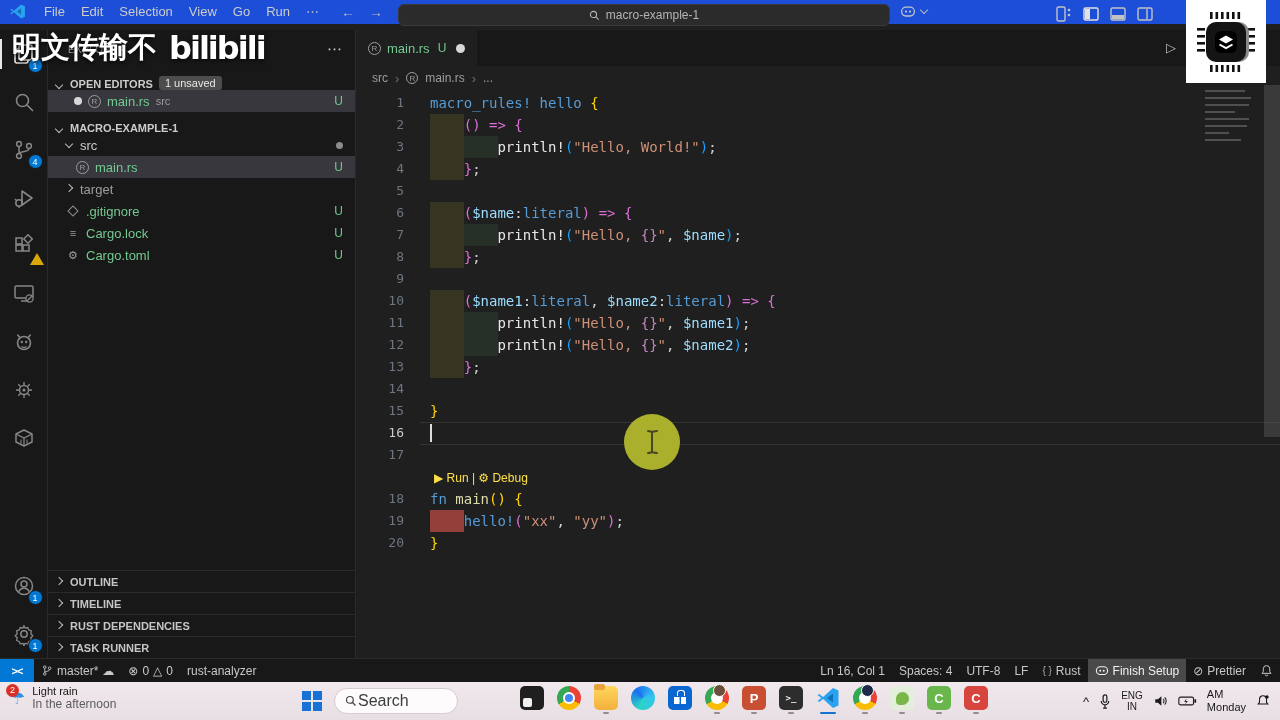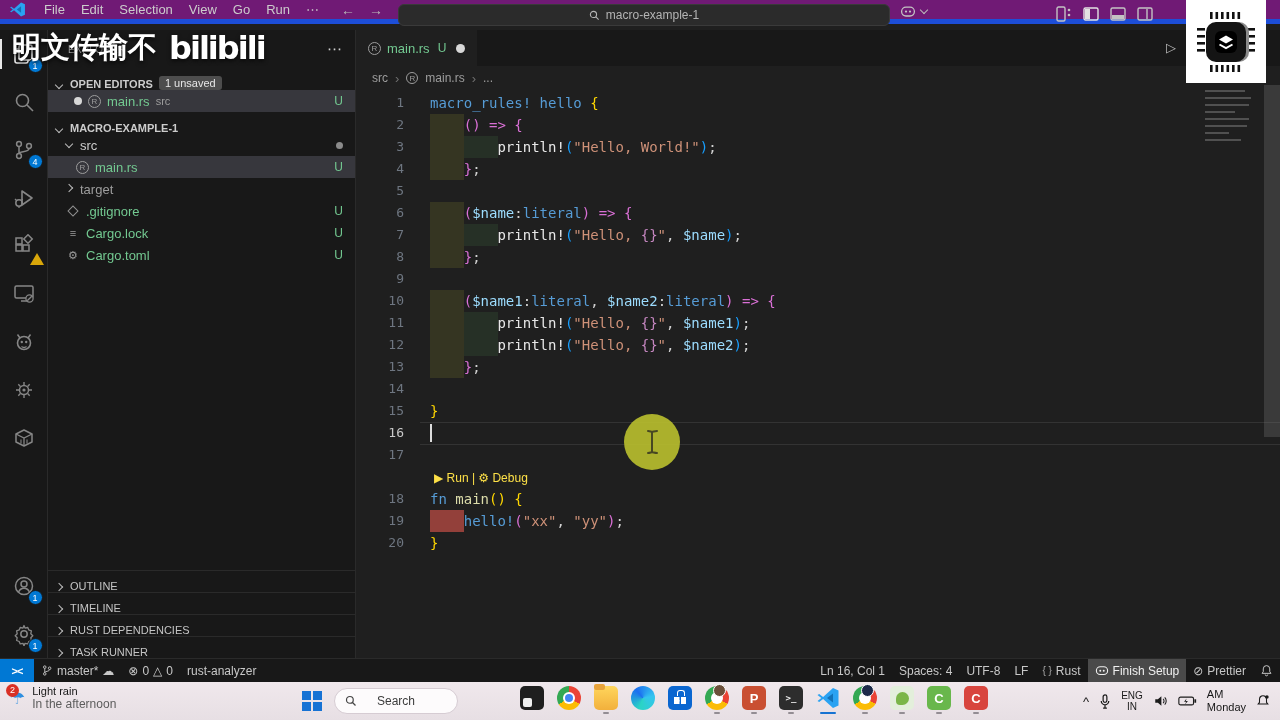--- a/index.html
+++ b/index.html
@@ -1,20 +1,20 @@
 <!DOCTYPE html>
 <html><head>
 <meta charset="utf-8">
 <style>
   *{margin:0;padding:0;box-sizing:border-box}
   html,body{width:1280px;height:720px;overflow:hidden;background:#000}
   .screen{position:relative;width:1280px;height:720px;background:#1f1f1f;font-family:"Liberation Sans",sans-serif;color:#cccccc}
 
   
-  .titlebar{position:absolute;top:0;left:0;right:0;height:24px;background:#701a75;display:flex;align-items:center;border-bottom:5px solid #1d4ed8}
+  .titlebar{position:absolute;top:0;left:0;right:0;height:24px;background:#1d4ed8;display:flex;align-items:center;border-bottom:1px solid #1d4ed8}
   .vslogo{width:17px;height:17px;margin:0 10px 0 9px}
   .menu{font-size:13px;color:#cccccc;padding:0 8px;cursor:default}
   .navarrows{margin-left:14px;display:flex;gap:14px;color:#b9b9b9;font-size:14px}
   .cmdcenter{position:absolute;left:398px;top:4px;width:492px;height:22px;background:#2b2b2b;border:1px solid #3a3a3a;border-radius:6px;display:flex;align-items:center;justify-content:center;gap:6px;font-size:12px;color:#b4b4b4}
   .copilot{position:absolute;left:900px;top:5px;display:flex;align-items:center;gap:3px;color:#c3c3c3}
   .laybtns{position:absolute;left:1056px;top:6px;display:flex;gap:11px}
   .laybtns svg{display:block}
 
   
   .main{position:absolute;top:30px;left:0;width:1280px;height:628px;display:flex}
@@ -41,21 +41,21 @@
   .row.hl{background:#37373d}
   .gitU{margin-left:auto;color:#73c991;font-size:12px}
   .green{color:#73c991}
   .dim{color:#9d9d9d}
   .dot-mod{width:8px;height:8px;border-radius:50%;background:#d8d8d8}
   .fdot{margin-left:auto;width:7px;height:7px;border-radius:50%;background:#8b8b8b}
   .ficon{width:14px;height:14px;display:inline-flex;align-items:center;justify-content:center;color:#9d9d9d;font-size:11px;flex:none}
   .rusticon{width:13px;height:13px;border:1.2px solid #9d9d9d;border-radius:50%;display:inline-flex;align-items:center;justify-content:center;font-size:8px;color:#9d9d9d;flex:none}
   .diamond{width:8px;height:8px;border:1.3px solid #8f8f8f;transform:rotate(45deg)}
   .sb-panels{position:absolute;left:0;right:0;bottom:0}
-  .sb-panel{height:22px;border-top:1px solid #2a2a2a;display:flex;align-items:flex-end;gap:6px;padding-left:6px;font-weight:normal;font-size:11px;color:#c5c5c5}
+  .sb-panel{height:22px;border-top:1px solid #2a2a2a;display:flex;align-items:center;gap:6px;padding-left:6px;font-weight:bold;font-size:11px;color:#c5c5c5}
 
   
   .editor{flex:1;position:relative;background:#1f1f1f;overflow:hidden}
   .tabs{height:36px;background:#181818;display:flex}
   .tab{height:36px;background:#1f1f1f;display:flex;align-items:center;gap:6px;padding:0 12px;font-size:13px}
   .tab .dot-mod{width:9px;height:9px;margin-left:4px}
   .crumbs{height:24px;display:flex;align-items:center;gap:7px;padding-left:16px;font-size:12px;color:#9d9d9d}
   .crumbs .sep{color:#6f6f6f;font-size:13px}
   .runbtn{position:absolute;right:104px;top:10px;color:#bdbdbd;font-size:13px}
 
@@ -88,21 +88,21 @@
 
   
   .taskbar{position:absolute;top:682px;left:0;right:0;height:38px;background:linear-gradient(#f0e8ec,#e7dfe4);color:#1b1b1b}
   .weather{position:absolute;left:10px;top:3px;display:flex;gap:7px;align-items:center}
   .wx-ic{position:relative;font-size:17px;color:#2f8fe0}
   .wx-badge{position:absolute;left:-4px;top:-4px;width:13px;height:13px;border-radius:50%;background:#d93025;color:#fff;font-size:9px;display:flex;align-items:center;justify-content:center}
   .wx-t1{font-size:11px;color:#161616}
   .wx-t2{font-size:12px;color:#5c5c5c}
   .startbtn{position:absolute;left:302px;top:9px;width:20px;height:20px;display:grid;grid-template-columns:9px 9px;grid-template-rows:9px 9px;gap:2px}
   .startbtn span{background:#1672d4}
-  .tb-search{position:absolute;left:334px;top:6px;width:124px;height:26px;background:#fdfbfc;border:1px solid #d6ccd3;border-radius:13px;display:flex;align-items:center;gap:20px;padding-left:10px;font-size:12px;color:#3c3c3c}
+  .tb-search{position:absolute;left:334px;top:6px;width:124px;height:26px;background:#fdfbfc;border:1px solid #d6ccd3;border-radius:13px;display:flex;align-items:center;gap:1px;padding-left:10px;font-size:16px;color:#3c3c3c}
   .slots{position:absolute;left:520px;top:4px;display:flex;gap:13px}
   .slot{display:flex;flex-direction:column;align-items:center;gap:2px}
   .tb-ic{width:24px;height:24px;border-radius:5px;position:relative;flex:none}
   .bar{width:6px;height:2px;border-radius:1px;background:#938d93;visibility:hidden}
   .slot.run .bar{visibility:visible}
   .slot.act .bar{visibility:visible;width:16px;background:#1673d2}
   .k-taskview{background:#1f1f1f}.k-taskview::after{content:"";position:absolute;left:3px;bottom:3px;width:9px;height:9px;background:#f0f0f0;border-radius:2px}
   .k-chrome{border-radius:50%;background:conic-gradient(#ea4335 0 33%,#fbbc05 33% 66%,#34a853 66% 100%)}
   .k-chrome::before{content:"";position:absolute;left:6px;top:6px;width:12px;height:12px;border-radius:50%;background:#fff}
   .k-chrome::after{content:"";position:absolute;left:8px;top:8px;width:8px;height:8px;border-radius:50%;background:#4285f4}

